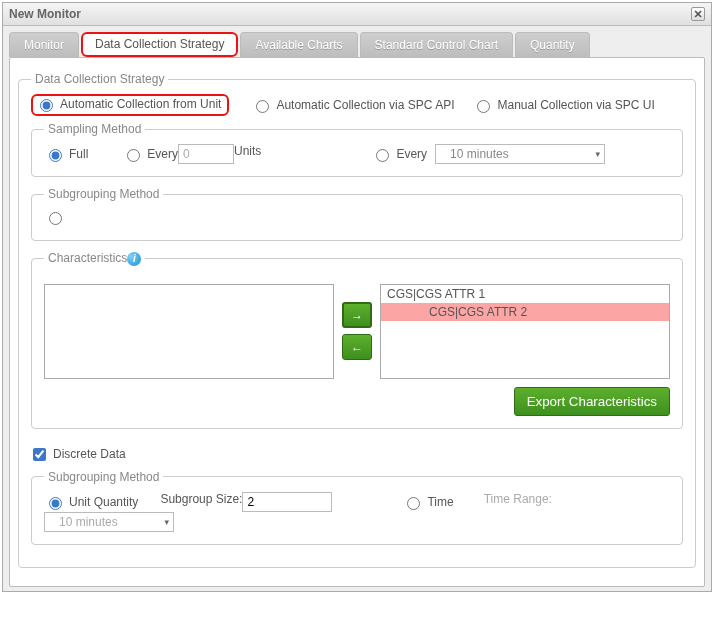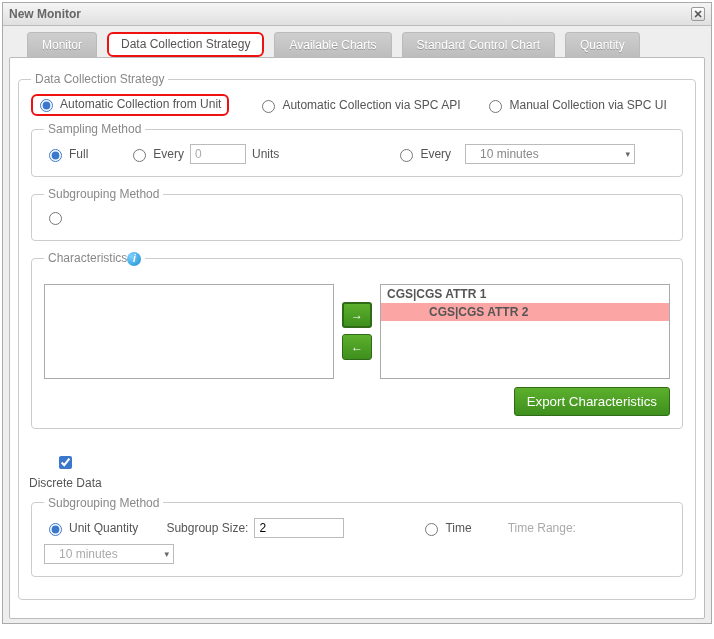--- a/index.html
+++ b/index.html
@@ -21,22 +21,22 @@
     border-bottom: 1px solid #bbb;
     padding: 4px 6px;
     display: flex;
     justify-content: space-between;
     align-items: center;
     font-weight: bold;
     color: #666;
   }
   .tabs {
     display: flex;
-    padding: 6px 6px 0 24px;
-    gap: 8px;
+    padding: 6px 6px 0 6px;
+    gap: 0;
   }
   .tab {
     padding: 5px 14px;
     border: 1px solid #bbb;
     border-bottom: none;
     background: linear-gradient(#cecece, #bdbdbd);
     color: #fff;
     text-shadow: 0 1px 0 #999;
     margin-right: 2px;
     border-radius: 4px 4px 0 0;
@@ -65,36 +65,35 @@
     border: 1px solid #ccc;
     border-radius: 4px;
     margin: 6px 0 10px 0;
     padding: 8px 12px 12px 12px;
   }
   legend {
     color: #888;
     font-size: 12px;
     padding: 0 4px;
   }
-  .row { display: flex; align-items: center; gap: 6px; flex-wrap: wrap; }
+  .row { display: flex; flex-wrap: wrap; }
   .row > label { display: inline-flex; align-items: center; gap: 4px; }
   input[type=radio], input[type=checkbox] { accent-color: #3b78cc; }
   .radio-line { margin-bottom: 6px; }
   .char-wrap {
     display: flex;
     gap: 8px;
     margin-top: 10px;
   }
   .listbox {
     flex: 1;
     height: 95px;
     border: 1px solid #aaa;
     background: #fff;
     overflow: auto;
-    font-weight: bold;
   }
   .listbox .item { padding: 2px 6px; color:#555;}
   .listbox .item.sel { background: #fca5a5; padding-left: 48px; }
   .arrow-col { display: flex; flex-direction: column; gap: 6px; justify-content: center; align-items: center; }
   .arr-btn {
     width: 30px; height: 26px;
     background: linear-gradient(#5cb02c, #3e8f1e);
     border: 1px solid #2f6b17;
     border-radius: 3px;
     color: #fff; font-weight: bold;
@@ -226,21 +225,21 @@
           <div class="listbox">
             <div class="item">CGS|CGS ATTR 1</div>
             <div class="item sel">CGS|CGS ATTR 2</div>
           </div>
         </div>
         <div style="overflow:hidden;">
           <button class="export-btn">Export Characteristics</button>
         </div>
       </fieldset>
 
-      <label style="display:inline-flex;align-items:center;gap:4px;margin-left:-2px;margin-top:14px;flex-direction:column;">
+      <label style="display:inline-flex;align-items:center;gap:4px;margin-left:-2px;margin-top:6px;">
         <input type="checkbox" checked="" style="">
         <span>Discrete Data</span>
       </label>
 
       <fieldset>
         <legend>Subgrouping Method</legend>
         <div class="row">
           <label>
             <input type="radio" name="sg2" checked="" style="">
             <span>Unit Quantity</span>

